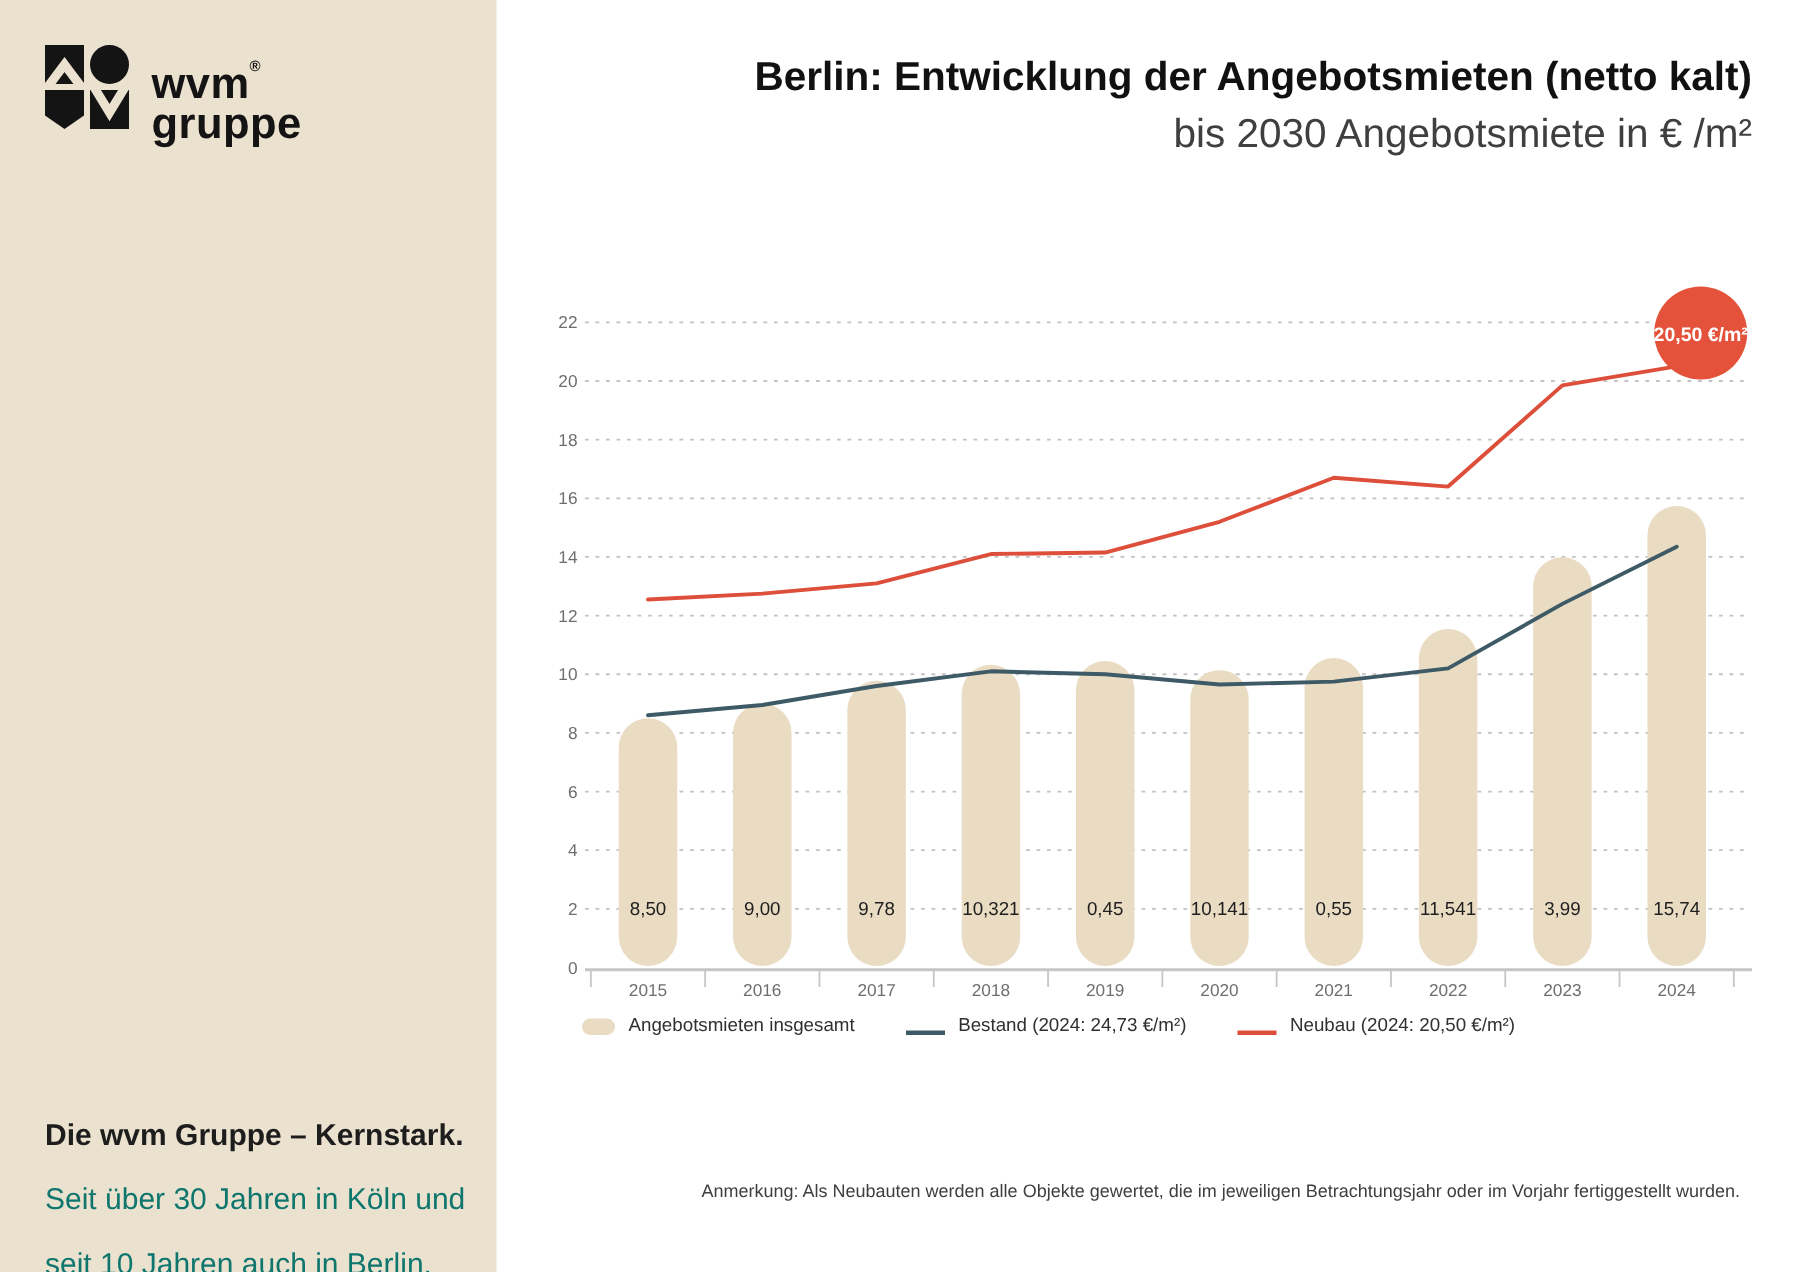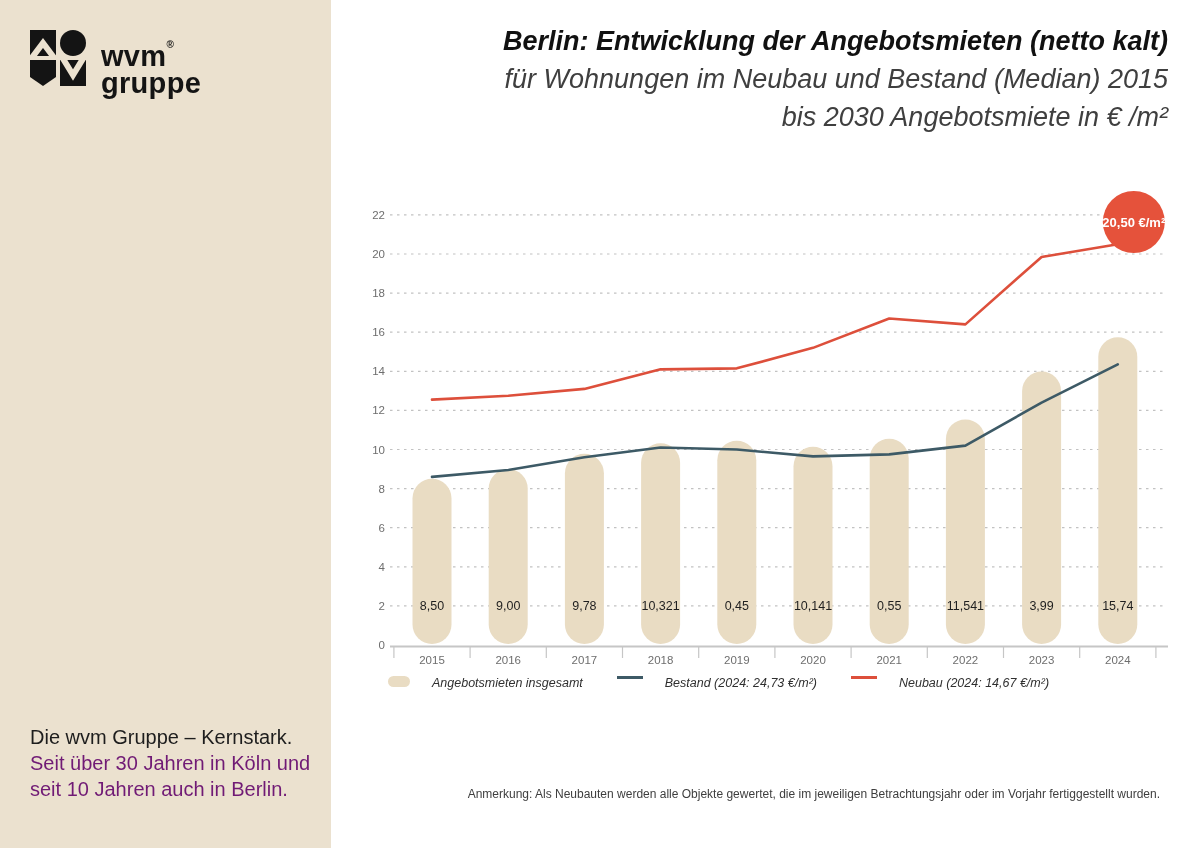--- a/index.html
+++ b/index.html
@@ -5,29 +5,29 @@
   html,body{margin:0;padding:0;}
   body{
     width:1200px;height:848px;position:relative;background:#ffffff;
     font-family:"Liberation Sans", sans-serif;overflow:hidden;color:#141414;
   }
   .sidebar{position:absolute;left:0;top:0;width:331px;height:848px;background:#ebe1cf;}
   .logo{position:absolute;left:30px;top:30px;display:flex;gap:15px;align-items:flex-start;justify-content:center;}
   .logo-text{font-weight:bold;font-size:29px;line-height:27px;letter-spacing:.3px;color:#141414;padding-top:1px;}
   .logo-text sup{font-size:10px;vertical-align:18px;font-weight:bold;}
   .tagline{position:absolute;left:30px;top:724px;font-size:20px;line-height:26px;color:#1d1d1d;}
-  .tagline .bold{font-weight:normal;}
-  .tagline .light{color:#701a75;}
-  .title{position:absolute;left:400px;top:22px;width:768px;text-align:right;font-size:27px;line-height:38px;font-style:italic;}
+  .tagline .bold{font-weight:bold;margin-top:20px;}
+  .tagline .light{color:#0f766e;margin-top:17px;}
+  .title{position:absolute;left:400px;top:32px;width:768px;text-align:right;font-size:27px;line-height:38px;}
   .title .t1{font-weight:bold;color:#111;}
   .title .t2{font-weight:normal;color:#3f3f3f;}
   .chart-wrap{position:absolute;left:340px;top:170px;width:860px;height:505px;}
   .legend{position:absolute;left:388px;top:676px;display:flex;gap:34px;align-items:center;
           font-size:12.5px;color:#303030;}
-  .legend .item{display:flex;align-items:flex-start;gap:22px;font-style:italic;}
+  .legend .item{display:flex;align-items:flex-end;gap:9px;}
   .swatch-pill{width:22px;height:11px;border-radius:6px;background:#e9dcc3;}
   .swatch-line{width:26px;height:3px;}
   .footnote{position:absolute;right:40px;top:784px;text-align:left;font-size:12px;
             line-height:20px;color:#3e3e3e;}
 </style>
 </head>
 <body>
 
 <div class="sidebar" style="background: rgb(235, 225, 207);"></div>
 
@@ -47,21 +47,20 @@
 </div>
 
 <div class="tagline">
   <div class="bold">Die wvm Gruppe – Kernstark.</div>
   <div class="light">Seit über 30 Jahren in Köln und</div>
   <div class="light">seit 10 Jahren auch in Berlin.</div>
 </div>
 
 <div class="title">
   <div class="t1">Berlin: Entwicklung der Angebotsmieten (netto kalt)</div>
-  <div class="t2">für Wohnungen im Neubau und Bestand (Median) 2015</div>
   <div class="t2">bis 2030 Angebotsmiete in € /m²</div>
 </div>
 
 <div class="chart-wrap">
   <svg id="chart-svg" width="860" height="505" viewBox="0 0 860 505">
       <g>
         <text x="45" y="479" text-anchor="end" font-size="11.5" fill="#6e6e6e">0</text>
         <line x1="50" y1="435.9" x2="826" y2="435.9" stroke="#c2c2c2" stroke-width="1.2" stroke-dasharray="2.5 4.5"></line>
         <text x="45" y="439.9" text-anchor="end" font-size="11.5" fill="#6e6e6e">2</text>
         <line x1="50" y1="396.8" x2="826" y2="396.8" stroke="#c2c2c2" stroke-width="1.2" stroke-dasharray="2.5 4.5"></line>
@@ -146,19 +145,19 @@
   <div class="item">
     <span class="swatch-pill" id="sw-bar" style="background: rgb(233, 220, 195);"></span>
     <span>Angebotsmieten insgesamt</span>
   </div>
   <div class="item">
     <span class="swatch-line" id="sw-bestand" style="background: rgb(61, 90, 102);"></span>
     <span>Bestand (2024: 24,73 €/m²)</span>
   </div>
   <div class="item">
     <span class="swatch-line" id="sw-neubau" style="background: rgb(221, 79, 59);"></span>
-    <span>Neubau (2024: 14,67 €/m²)</span>
+    <span>Neubau (2024: 20,50 €/m²)</span>
   </div>
 </div>
 
 <div class="footnote">
   <div>Anmerkung: Als Neubauten werden alle Objekte gewertet, die im jeweiligen Betrachtungsjahr oder im Vorjahr fertiggestellt wurden.</div>
 </div>
 
 </body></html>

